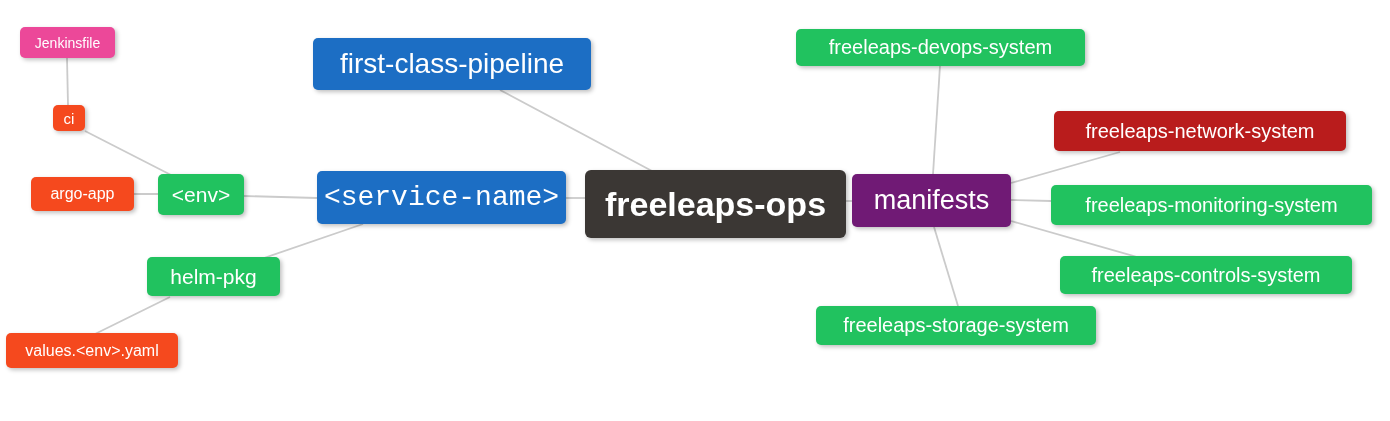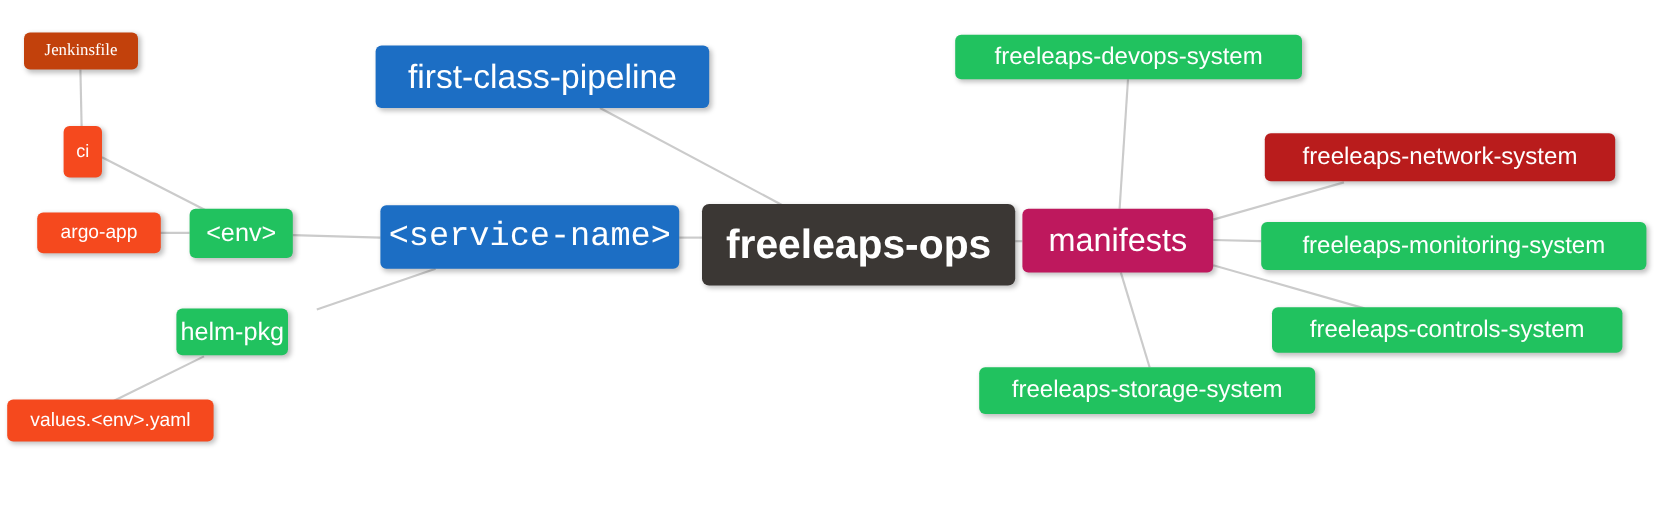--- a/index.html
+++ b/index.html
@@ -23,24 +23,24 @@
     justify-content: center;
     color: #ffffff;
     border-radius: 5px;
     box-shadow: 2px 2px 4px rgba(0,0,0,0.25);
     white-space: nowrap;
     box-sizing: border-box;
     cursor: default;
   }
   
   .n-jenkinsfile { left: 20px;  top: 27px;  width: 95px;  height: 31px; font-size: 14px; }
-  .n-ci          { left: 53px;  top: 105px; width: 32px;  height: 43px; font-size: 15px; }
+  .n-ci          { left: 53px;  top: 105px; width: 32px;  height: 26px; font-size: 15px; }
   .n-argo-app    { left: 31px;  top: 177px; width: 103px;  height: 34px; font-size: 16px; }
   .n-env         { left: 158px; top: 174px; width: 86px;  height: 41px; font-size: 21px; }
-  .n-helm-pkg    { left: 147px; top: 257px; width: 93px; height: 39px; font-size: 21px; }
+  .n-helm-pkg    { left: 147px; top: 257px; width: 133px; height: 39px; font-size: 21px; }
   .n-values      { left: 6px;   top: 333px; width: 172px; height: 35px; font-size: 16px; }
   .n-fcp         { left: 313px; top: 38px;  width: 278px; height: 52px; font-size: 28px; }
   .n-service     { left: 317px; top: 171px; width: 249px; height: 53px; font-size: 28px; font-family: Liberation Mono, monospace; }
   .n-ops         { left: 585px; top: 170px; width: 261px; height: 68px; font-size: 34px; border-radius: 6px; }
   .n-manifests   { left: 852px; top: 174px; width: 159px; height: 53px; font-size: 27px; }
   .n-devops      { left: 796px; top: 29px;  width: 289px; height: 37px; font-size: 20px; }
   .n-network     { left: 1054px;top: 111px; width: 292px; height: 40px; font-size: 20px; }
   .n-monitoring  { left: 1051px;top: 185px; width: 321px; height: 40px; font-size: 20px; }
   .n-controls    { left: 1060px;top: 256px; width: 292px; height: 38px; font-size: 20px; }
   .n-storage     { left: 816px; top: 306px; width: 280px; height: 39px; font-size: 20px; }
@@ -60,29 +60,29 @@
       <line x1="500" y1="90" x2="652" y2="171" stroke="#CBCBCB" stroke-width="1.8"></line>
       <line x1="566" y1="198" x2="585" y2="198" stroke="#CBCBCB" stroke-width="1.8"></line>
       <line x1="846" y1="201" x2="852" y2="201" stroke="#CBCBCB" stroke-width="1.8"></line>
       <line x1="940" y1="66" x2="933" y2="174" stroke="#CBCBCB" stroke-width="1.8"></line>
       <line x1="1011" y1="183" x2="1120" y2="152" stroke="#CBCBCB" stroke-width="1.8"></line>
       <line x1="1011" y1="200" x2="1051" y2="201" stroke="#CBCBCB" stroke-width="1.8"></line>
       <line x1="1011" y1="221" x2="1137" y2="257" stroke="#CBCBCB" stroke-width="1.8"></line>
       <line x1="934" y1="227" x2="958" y2="306" stroke="#CBCBCB" stroke-width="1.8"></line>
     </svg>
 
-  <div class="node n-jenkinsfile" style="background: #c2410c; font-family: Liberation Serif, serif;">Jenkinsfile</div>
+  <div class="node n-jenkinsfile" style="background: #ec4899;">Jenkinsfile</div>
   <div class="node n-ci" style="background: rgb(245, 73, 30);">ci</div>
   <div class="node n-argo-app" style="background: rgb(245, 73, 30);">argo-app</div>
   <div class="node n-env" style="background: rgb(33, 194, 95);">&lt;env&gt;</div>
   <div class="node n-helm-pkg" style="background: rgb(33, 194, 95);">helm-pkg</div>
   <div class="node n-values" style="background: rgb(245, 73, 30); text-align: center;">values.&lt;env&gt;.yaml</div>
   <div class="node n-fcp" style="background: rgb(28, 110, 196);">first-class-pipeline</div>
   <div class="node n-service" style="background: rgb(28, 110, 196);">&lt;service-name&gt;</div>
   <div class="node n-ops" style="background: rgb(59, 55, 52); font-weight: bold;">freeleaps-ops</div>
-  <div class="node n-manifests" style="background: #be185d;">manifests</div>
+  <div class="node n-manifests" style="background: #701a75;">manifests</div>
   <div class="node n-devops" style="background: rgb(33, 194, 95);">freeleaps-devops-system</div>
   <div class="node n-network" style="background: #b91c1c;">freeleaps-network-system</div>
   <div class="node n-monitoring" style="background: rgb(33, 194, 95);">freeleaps-monitoring-system</div>
   <div class="node n-controls" style="background: rgb(33, 194, 95);">freeleaps-controls-system</div>
   <div class="node n-storage" style="background: rgb(33, 194, 95);">freeleaps-storage-system</div>
 
 </div>
 
 </body></html>

